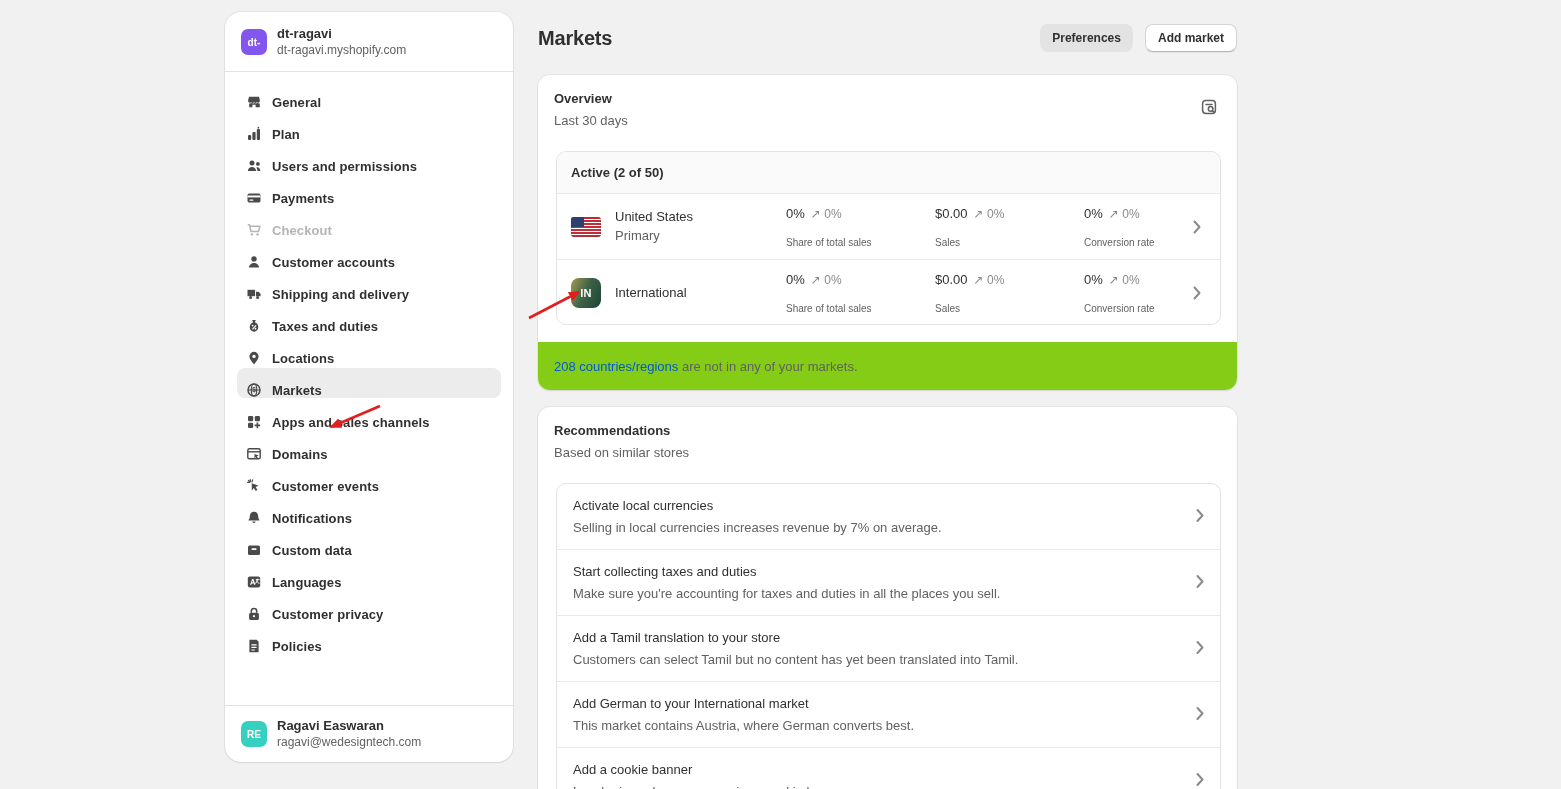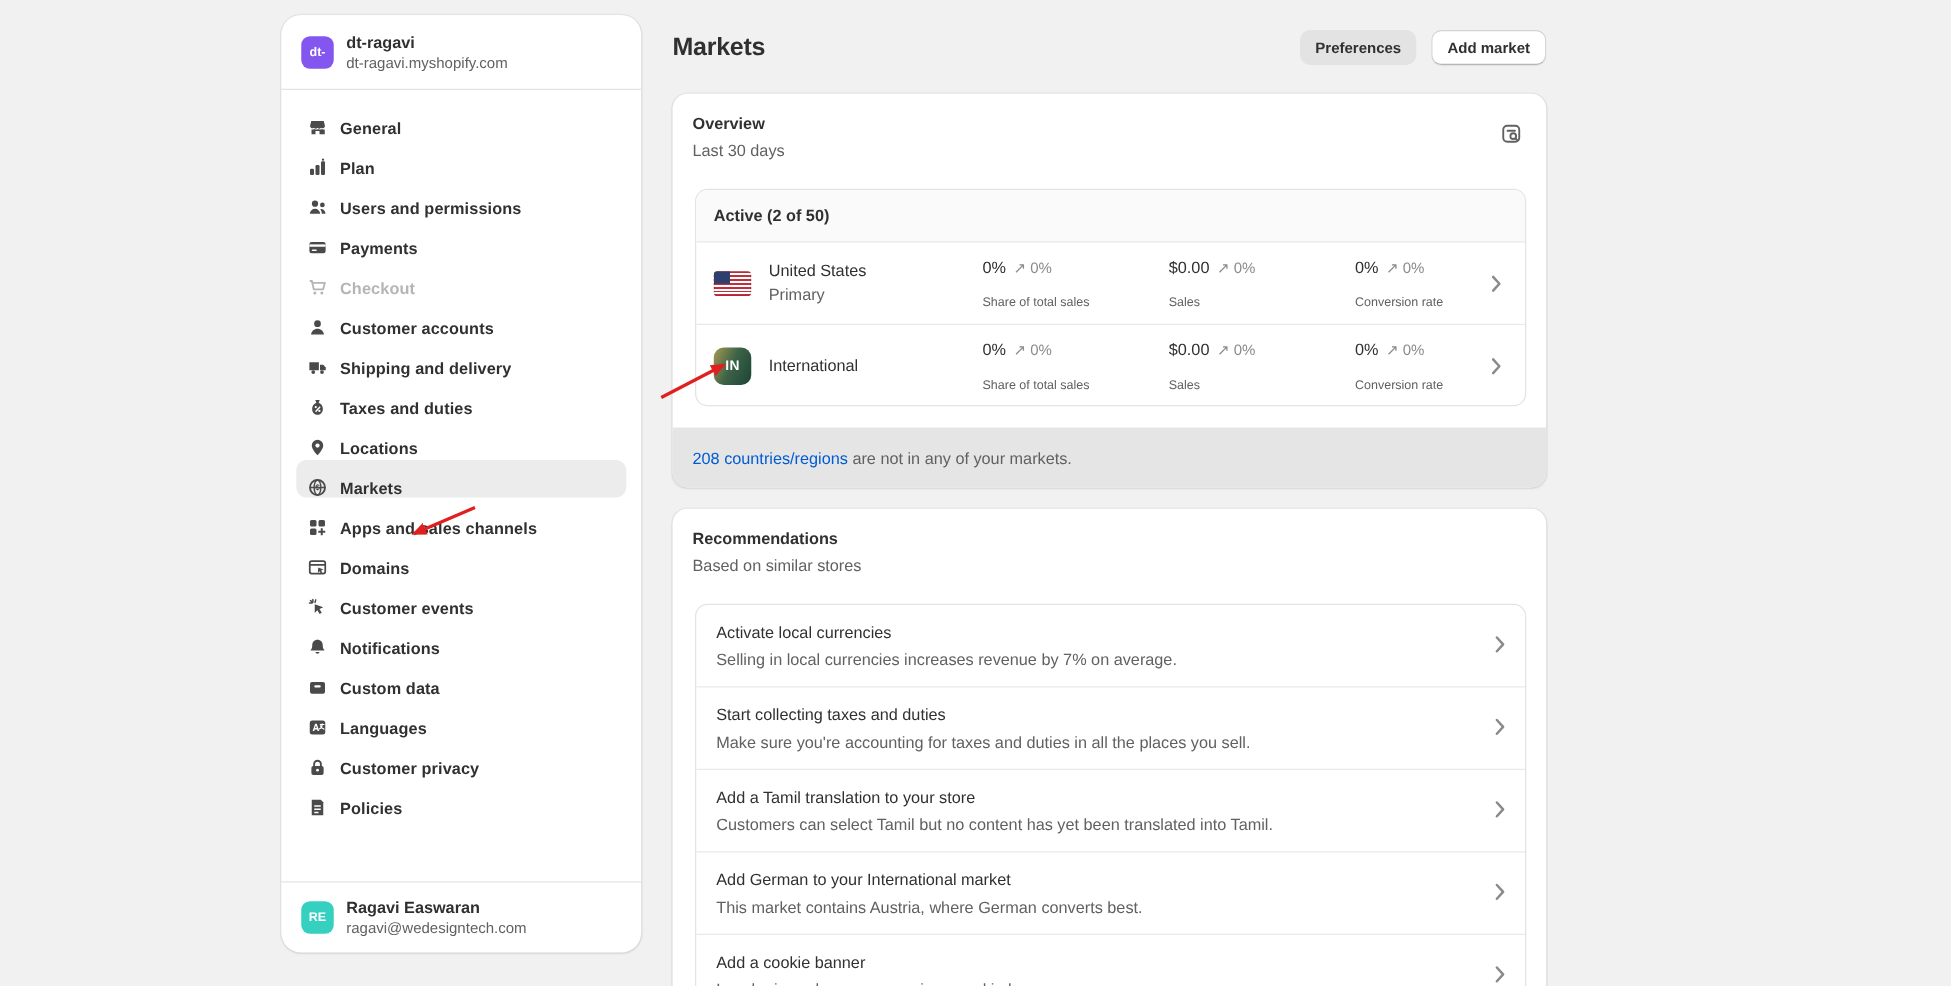--- a/index.html
+++ b/index.html
@@ -77,21 +77,21 @@
     color:#fff; font-size:11px; font-weight:700; display:flex; align-items:center;
     justify-content:center; letter-spacing:0.3px; }
   .m-name { font-size:13px; color:#303030; line-height:16px; }
   .m-sub { font-size:13px; color:#616161; line-height:16px; margin-top:3px; }
   .metric-top { display:flex; align-items:baseline; gap:6px; }
   .metric-value { font-size:13px; font-weight:500; color:#303030; }
   .metric-delta { font-size:12px; color:#8a8a8a; }
   .metric-label { font-size:10px; color:#616161; margin-top:16px; }
   .chevron { display:flex; align-items:center; justify-content:center; }
   .ov-footer { position:absolute; left:0; bottom:0; width:100%; height:48px;
-    background:#e5e5e5; border-radius:0 0 12px 12px; display:flex; align-items:center;
+    background:#84cc16; border-radius:0 0 12px 12px; display:flex; align-items:center;
     padding:0 16px; font-size:13px; color:#616161; }
   .link { color:#005bd3; cursor:pointer; text-decoration:none; }
 
   
   .rec-card { position:absolute; left:0; top:407px; width:699px; height:420px; }
   .rec-list { position:absolute; left:18px; top:76px; width:665px;
     border:1px solid #e3e3e3; border-radius:10px; background:#fff; overflow:hidden; }
   .rec-item { position:relative; padding:13px 44px 13px 16px; cursor:pointer; }
   .rec-item + .rec-item { border-top:1px solid #e9e9e9; }
   .rec-title { font-size:13px; color:#303030; line-height:17px; font-weight:500; }

